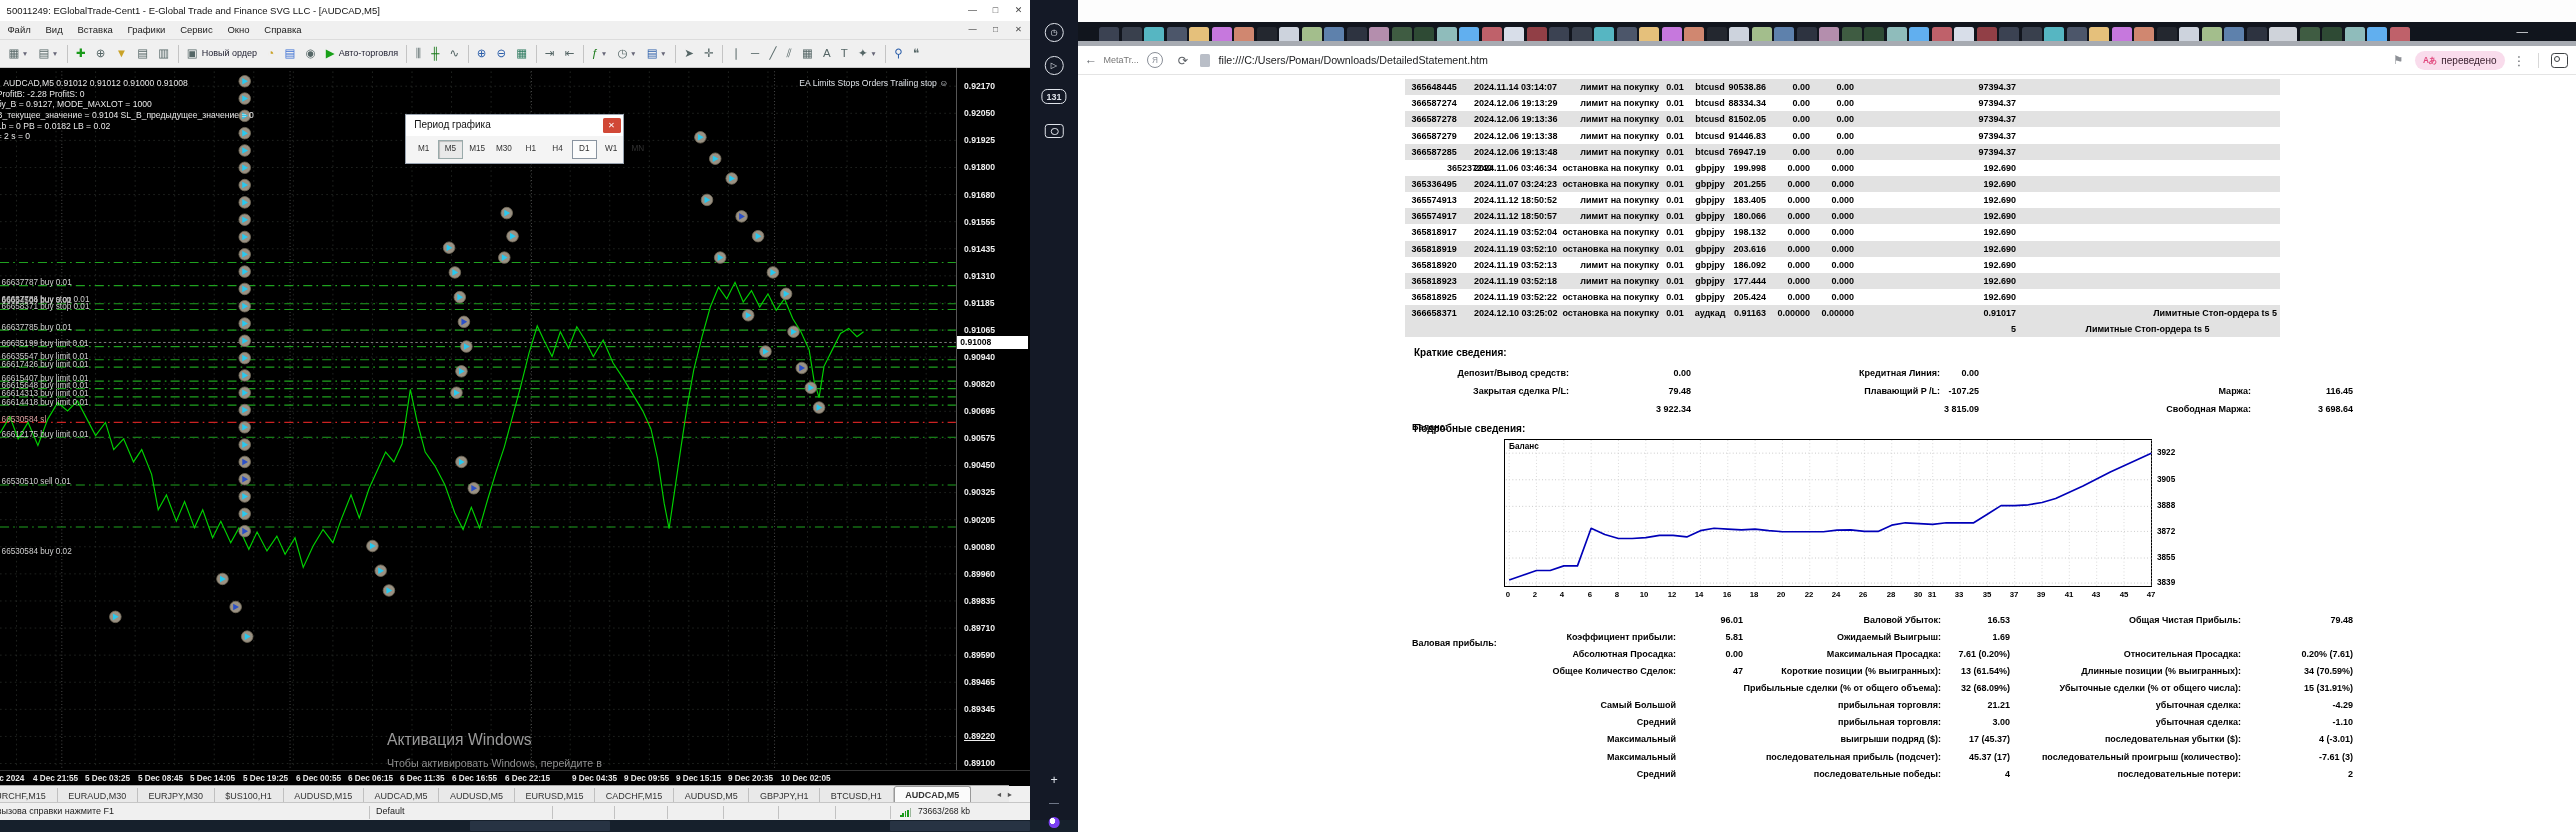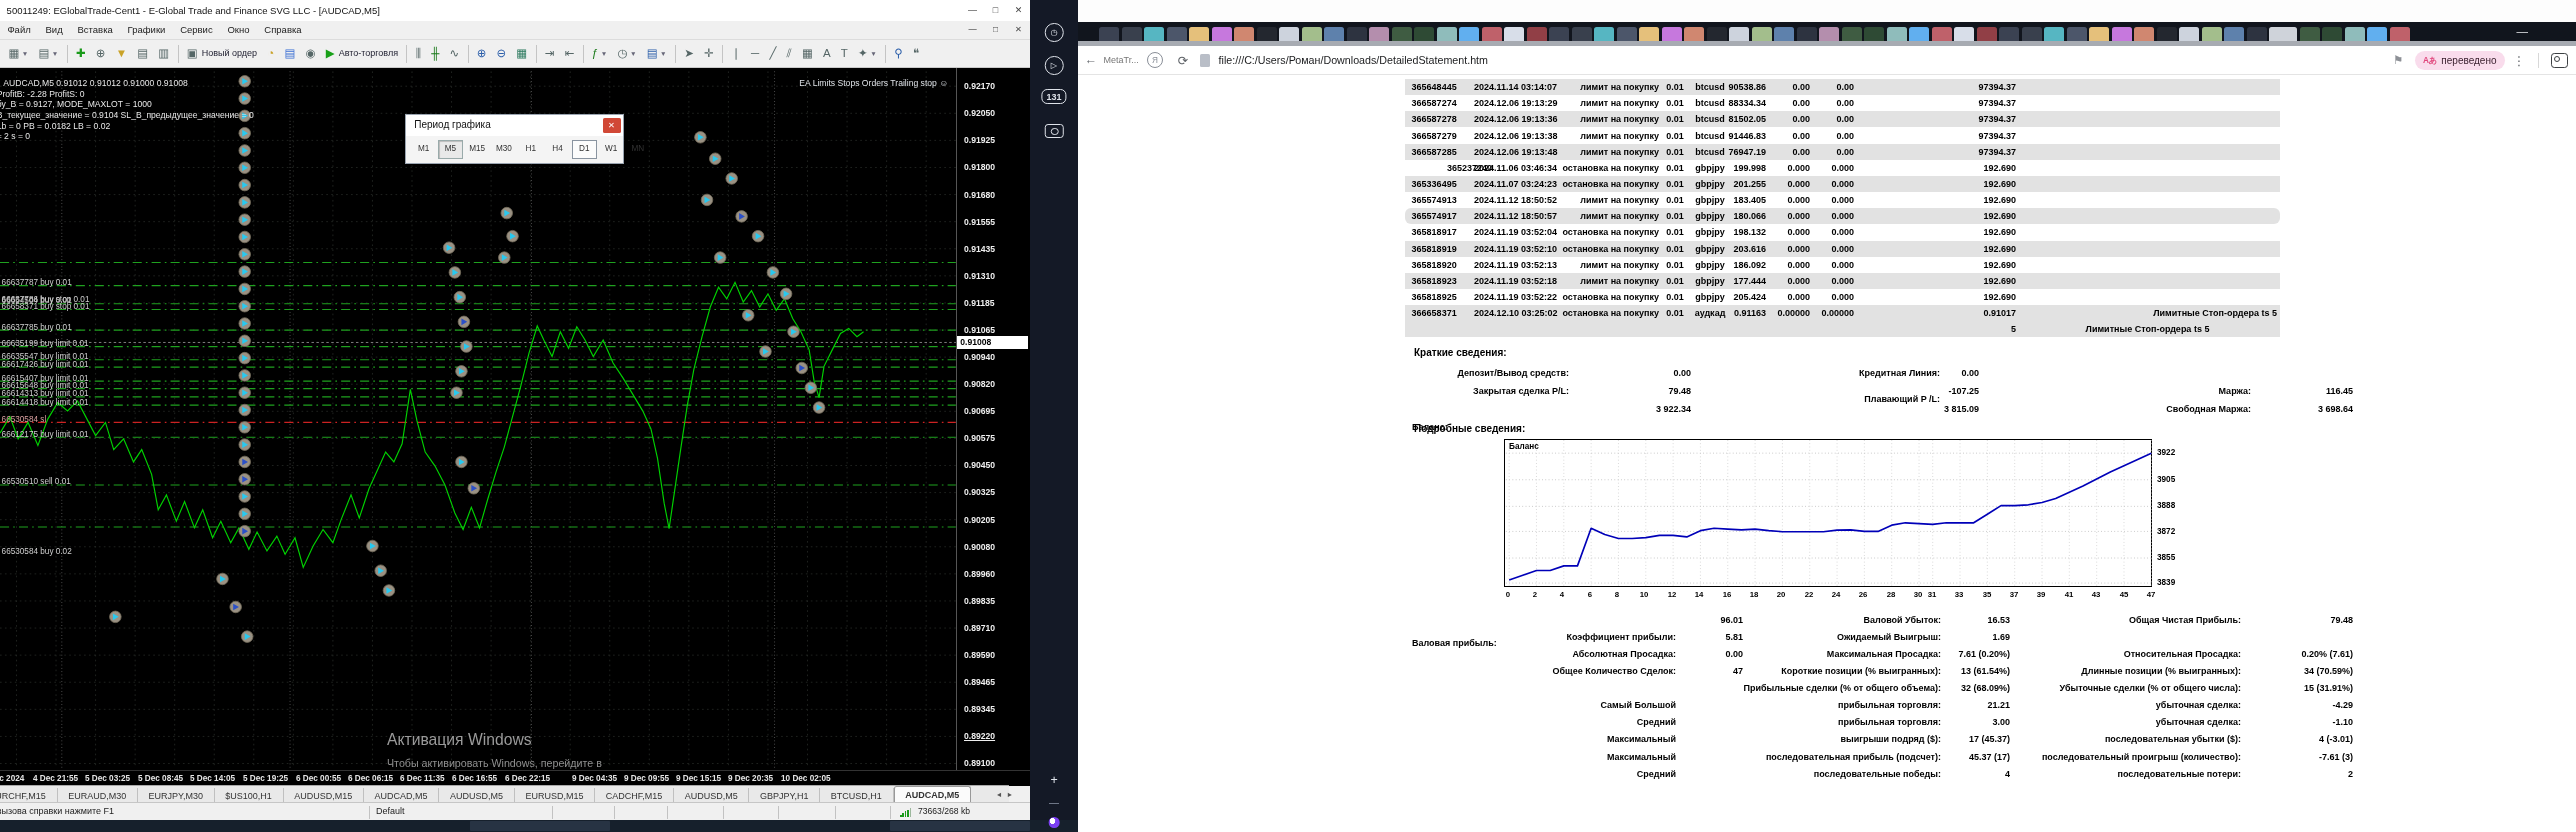--- a/index.html
+++ b/index.html
@@ -914,21 +914,21 @@
         <div class="tcell" style="left: 6.6px; width: 59px; text-align: left; line-height: 16px;">365574913</div>
         <div class="tcell" style="left: 69px; width: 91px; text-align: left; line-height: 16px;">2024.11.12 18:50:52</div>
         <div class="tcell" style="left: 147px; width: 107px; text-align: right; line-height: 16px;">лимит на покупку</div>
         <div class="tcell" style="left: 255px; width: 30px; text-align: center; line-height: 16px;">0.01</div>
         <div class="tcell" style="left: 285px; width: 40px; text-align: center; line-height: 16px;">gbpjpy</div>
         <div class="tcell" style="left: 323px; width: 38px; text-align: right; line-height: 16px;">183.405</div>
         <div class="tcell" style="left: 361px; width: 44px; text-align: right; line-height: 16px;">0.000</div>
         <div class="tcell" style="left: 405px; width: 44px; text-align: right; line-height: 16px;">0.000</div>
         <div class="tcell" style="left: 514px; width: 97px; text-align: right; line-height: 16px;">192.690</div>
       </div>
-      <div class="trow gray" style="top: 208px; height: 16px; border-radius: 6px;">
+      <div class="trow gray" style="top: 208px; height: 16px;">
         <div class="tcell" style="left: 6.6px; width: 59px; text-align: left; line-height: 16px;">365574917</div>
         <div class="tcell" style="left: 69px; width: 91px; text-align: left; line-height: 16px;">2024.11.12 18:50:57</div>
         <div class="tcell" style="left: 147px; width: 107px; text-align: right; line-height: 16px;">лимит на покупку</div>
         <div class="tcell" style="left: 255px; width: 30px; text-align: center; line-height: 16px;">0.01</div>
         <div class="tcell" style="left: 285px; width: 40px; text-align: center; line-height: 16px;">gbpjpy</div>
         <div class="tcell" style="left: 323px; width: 38px; text-align: right; line-height: 16px;">180.066</div>
         <div class="tcell" style="left: 361px; width: 44px; text-align: right; line-height: 16px;">0.000</div>
         <div class="tcell" style="left: 405px; width: 44px; text-align: right; line-height: 16px;">0.000</div>
         <div class="tcell" style="left: 514px; width: 97px; text-align: right; line-height: 16px;">192.690</div>
       </div>
@@ -1003,21 +1003,21 @@
         <div class="tcell" style="left: 514px; width: 97px; text-align: right; line-height: 16px;">5</div>
         <div class="tcell" style="left: 613px; width: 259px; text-align: center; line-height: 16px;">Лимитные Стоп-ордера ts 5</div>
       </div>
       <div class="sec-head" style="left: 1414px; top: 347px;">Краткие сведения:</div>
       <div class="stm" style="left: 1412px; width: 157px; text-align: right; top: 368px;">Депозит/Вывод средств:</div>
       <div class="stm" style="left: 1577px; width: 114px; text-align: right; top: 368px;">0.00</div>
       <div class="stm" style="left: 1746px; width: 194px; text-align: right; top: 368px;">Кредитная Линия:</div>
       <div class="stm" style="left: 1895px; width: 84px; text-align: right; top: 368px;">0.00</div>
       <div class="stm" style="left: 1412px; width: 157px; text-align: right; top: 386px;">Закрытая сделка P/L:</div>
       <div class="stm" style="left: 1577px; width: 114px; text-align: right; top: 386px;">79.48</div>
-      <div class="stm" style="left: 1746px; width: 194px; text-align: right; top: 386px; margin-top: 8px;">Плавающий P /L:</div>
+      <div class="stm" style="left: 1746px; width: 194px; text-align: right; top: 386px;">Плавающий P /L:</div>
       <div class="stm" style="left: 1895px; width: 84px; text-align: right; top: 386px;">-107.25</div>
       <div class="stm" style="left: 2059px; width: 192px; text-align: right; top: 386px;">Маржа:</div>
       <div class="stm" style="left: 2257px; width: 96px; text-align: right; top: 386px;">116.45</div>
       <div class="stm" style="left: 1412px; width: 157px; text-align: left; top: 422px;">Баланс:</div>
       <div class="stm" style="left: 1577px; width: 114px; text-align: right; top: 404px;">3 922.34</div>
       <div class="stm" style="left: 1746px; width: 194px; text-align: center; top: 404px; margin-top: 41px;">Собственный капитал:</div>
       <div class="stm" style="left: 1895px; width: 84px; text-align: right; top: 404px;">3 815.09</div>
       <div class="stm" style="left: 2059px; width: 192px; text-align: right; top: 404px;">Свободная Маржа:</div>
       <div class="stm" style="left: 2257px; width: 96px; text-align: right; top: 404px;">3 698.64</div>
       <div class="sec-head" style="left: 1414px; top: 423px;">Подробные сведения:</div>

